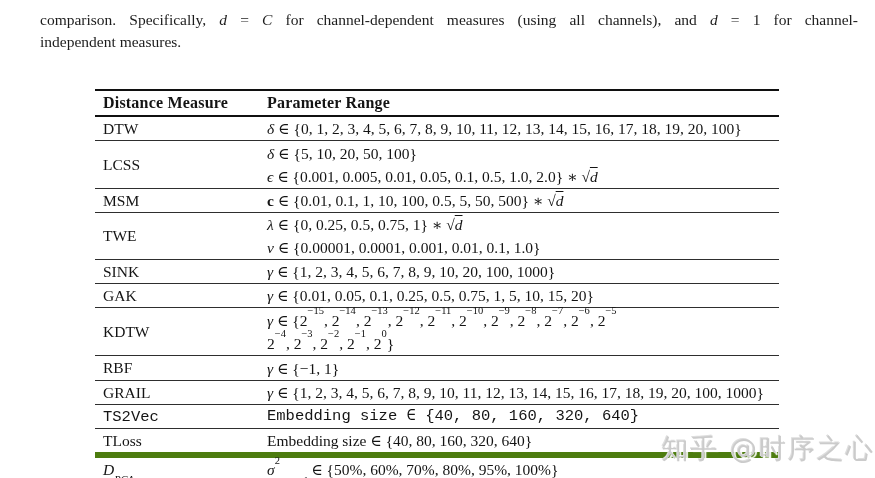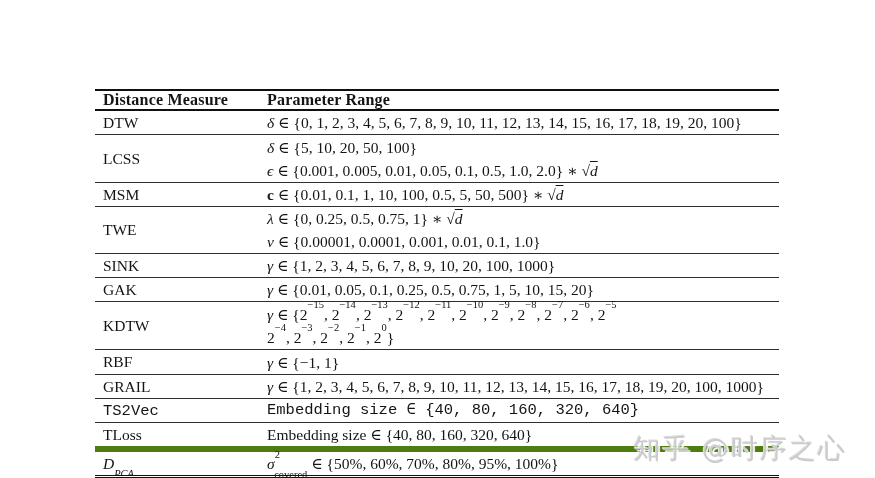--- a/index.html
+++ b/index.html
@@ -42,38 +42,40 @@
   .c-measure { width: 148px; overflow: hidden; white-space: nowrap; }
   .c-params .pline { line-height: 23px; white-space: nowrap; }
   sup { font-size: 10.5px; position: relative; top: -0.5em; line-height: 0; }
   sub { font-size: 10.5px; position: relative; top: 0.45em; line-height: 0; }
   sup + sub { margin-left: -0.55em; }
   .sqrt { white-space: nowrap; }
   .sqrt-arg { font-style: italic; text-decoration: overline; }
   
   .watermark {
     position: absolute;
-    right: 28px; top: 431px;
+    right: 0; top: 431px;
     font-size: 27px;
     letter-spacing: 2px;
     font-family: "DejaVu Sans", "Liberation Sans", sans-serif;
     color: #cbcbcb;
     text-shadow: 2px 2px 1px #ffffff, -1px -1px 0 #dedede;
     user-select: none;
   }
 </style>
 </head>
 <body>
 
 <div class="caption">
+  <div class="cap-line just">comparison. Specifically, <i>d</i> = <i>C</i> for channel-dependent measures (using all channels), and <i>d</i> = 1 for channel-</div>
+  <div class="cap-line">independent measures.</div>
 </div>
 
 <table class="ptable">
   <thead>
-    <tr style="height:20px;">
+    <tr style="height:26px;">
       <th class="c-measure">Distance Measure</th>
       <th class="c-params">Parameter Range</th>
     </tr>
   </thead>
   <tbody>
     <tr style="height:21px;">
       <td class="c-measure">DTW</td>
       <td class="c-params">
         <div class="pline"><i>δ</i> ∈ {0, 1, 2, 3, 4, 5, 6, 7, 8, 9, 10, 11, 12, 13, 14, 15, 16, 17, 18, 19, 20, 100}</div>
       </td>

